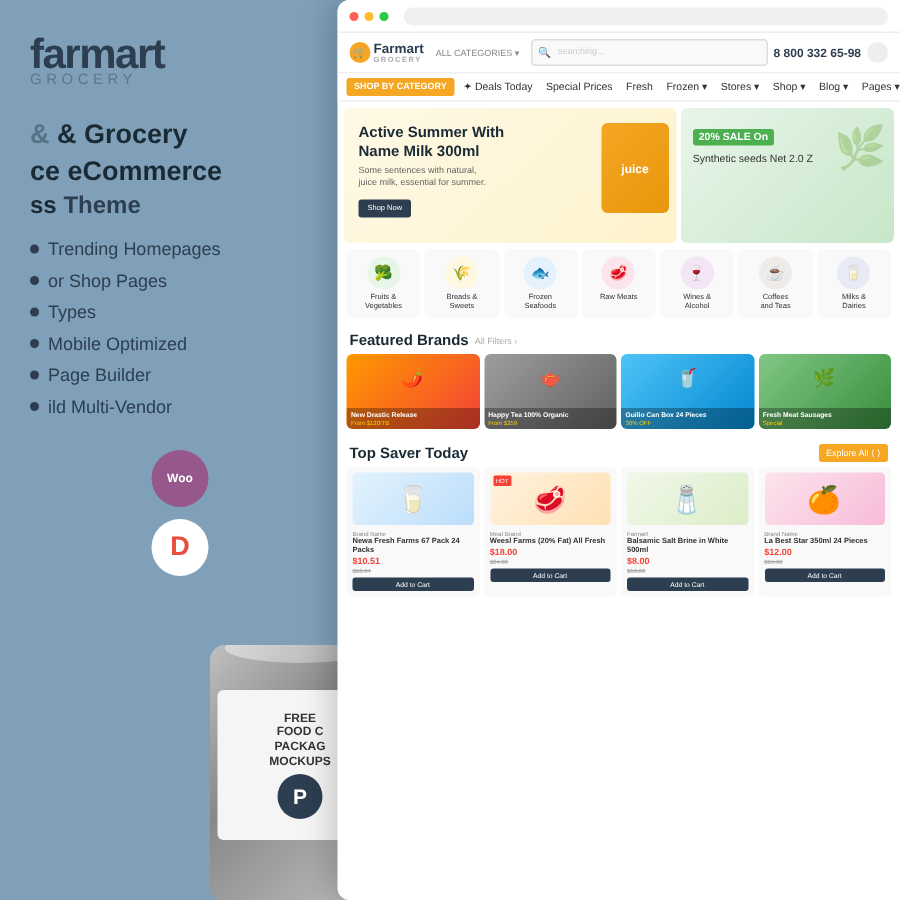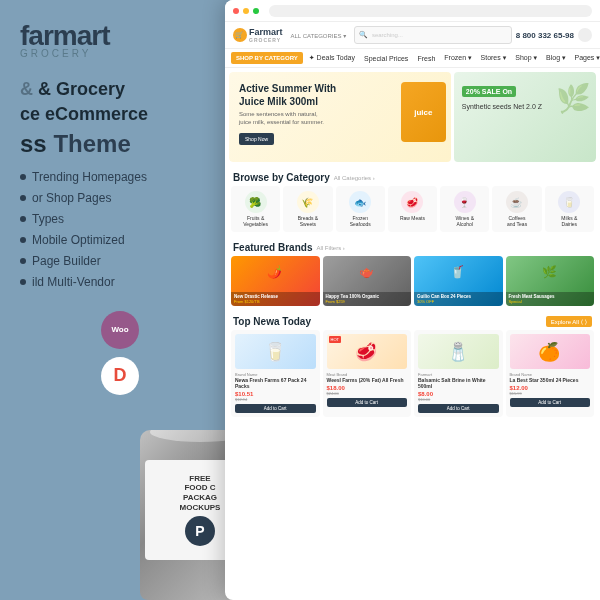--- a/index.html
+++ b/index.html
@@ -519,21 +519,21 @@
 
 <div class="left-panel">
   <div class="logo-area">
     <div class="logo-main">farmart</div>
     <div class="logo-sub">GROCERY</div>
   </div>
 
   <div class="tagline">
     <div class="tagline-line"><span style="opacity:0.4">&amp; </span><span>&amp; Grocery</span></div>
     <div class="tagline-line"><span>ce eCommerce</span></div>
-    <div class="tagline-line" style="font-size:24px;font-weight:900"><span>ss </span><span style="color:#2c3e50;font-weight:900">Theme</span></div>
+    <div class="tagline-line" style="font-size:16px;font-weight:900"><span>ss </span><span style="color:#2c3e50;font-weight:900">Theme</span></div>
   </div>
 
   <div class="features">
     <div class="feature-item">
       <div class="bullet"></div>
       <span>Trending Homepages</span>
     </div>
     <div class="feature-item">
       <div class="bullet"></div>
       <span>or Shop Pages</span>
@@ -611,40 +611,36 @@
     <div class="nav-item">Fresh</div>
     <div class="nav-item">Frozen ▾</div>
     <div class="nav-item">Stores ▾</div>
     <div class="nav-item">Shop ▾</div>
     <div class="nav-item">Blog ▾</div>
     <div class="nav-item">Pages ▾</div>
   </div>
 
   <div class="hero-section">
     <div class="hero-main">
-      <div class="hero-main-title">Active Summer With Juice Milk 300ml</div>
+      <div class="hero-main-title">Active Summer With Name Milk 300ml</div>
       <div class="hero-main-sub">Some sentences with natural, juice milk, essential for summer.</div>
       <div class="hero-main-btn">Shop Now</div>
       <div class="juice-img">
         <div class="juice-box">
           <div class="juice-box-text">juice</div>
         </div>
       </div>
     </div>
     <div class="hero-side">
       <div class="hero-side-badge">20% SALE On</div>
       <div class="hero-side-text">Synthetic seeds Net 2.0 Z</div>
       <div style="position:absolute;right:5px;top:10px;font-size:28px;opacity:0.3">🌿</div>
     </div>
   </div>
 
-  <div class="section-header">
-    <div class="section-title">Browse by Category</div>
-    <div class="section-link">All Categories ›</div>
-  </div>
   <div class="categories-grid">
     <div class="category-card">
       <div class="cat-icon-circle" style="background:#e8f5e9">🥦</div>
       <div class="cat-label">Fruits &amp;<br>Vegetables</div>
     </div>
     <div class="category-card">
       <div class="cat-icon-circle" style="background:#fff8e1">🌾</div>
       <div class="cat-label">Breads &amp;<br>Sweets</div>
     </div>
     <div class="category-card">
@@ -706,21 +702,21 @@
         <div style="font-size:12px;color:white;font-weight:900;text-align:center;margin-top:5px">🌿</div>
       </div>
       <div class="brand-overlay">
         <div class="brand-name-small">Fresh Meat Sausages</div>
         <div class="brand-price-small">Special</div>
       </div>
     </div>
   </div>
 
   <div class="section-header">
-    <div class="section-title">Top Newa Today</div>
+    <div class="section-title">Top Saver Today</div>
     <div style="margin-left:auto;background:#f5a623;color:white;font-size:6px;padding:2px 5px;border-radius:2px;cursor:pointer">Explore All   ⟨ ⟩</div>
   </div>
   <div class="products-row">
     <div class="product-card">
       <div class="product-img-area pi-1">
         <span style="font-size:18px">🥛</span>
       </div>
       <div class="product-brand-tag">Brand Name</div>
       <div class="product-title">Newa Fresh Farms 67 Pack 24 Packs</div>
       <div class="product-price">$10.51</div>

